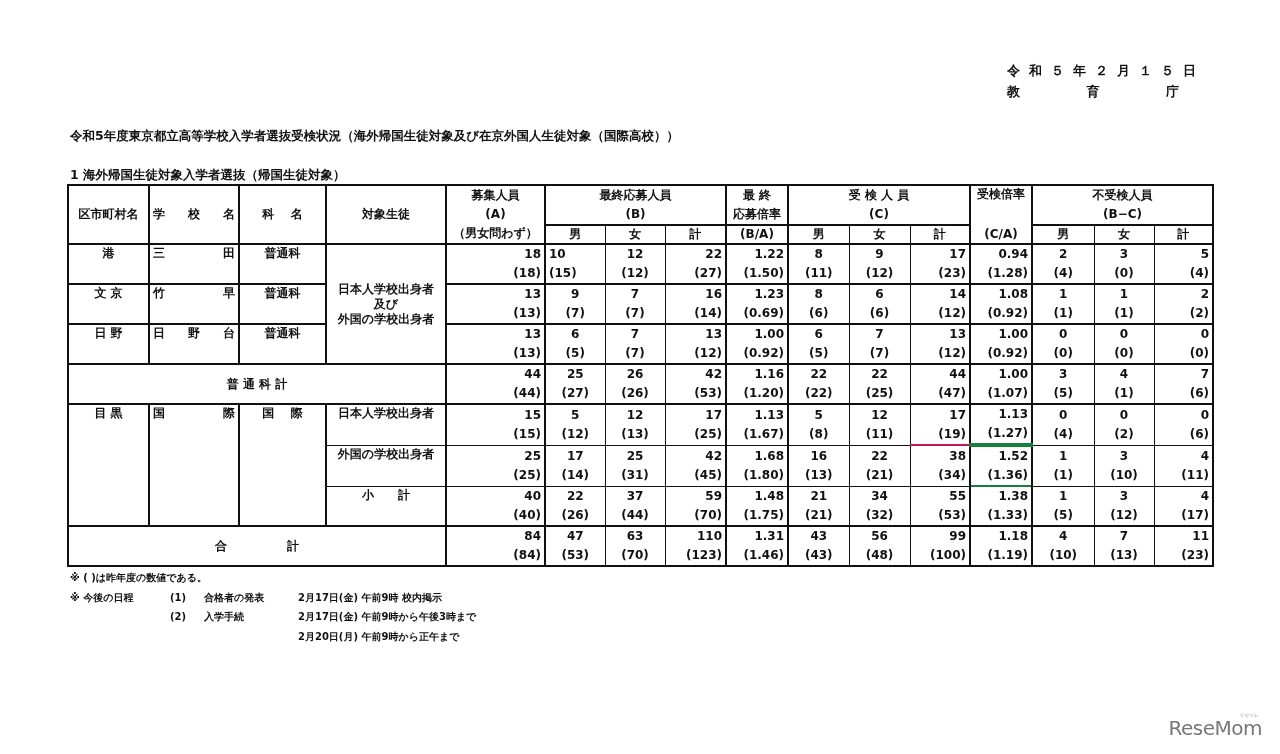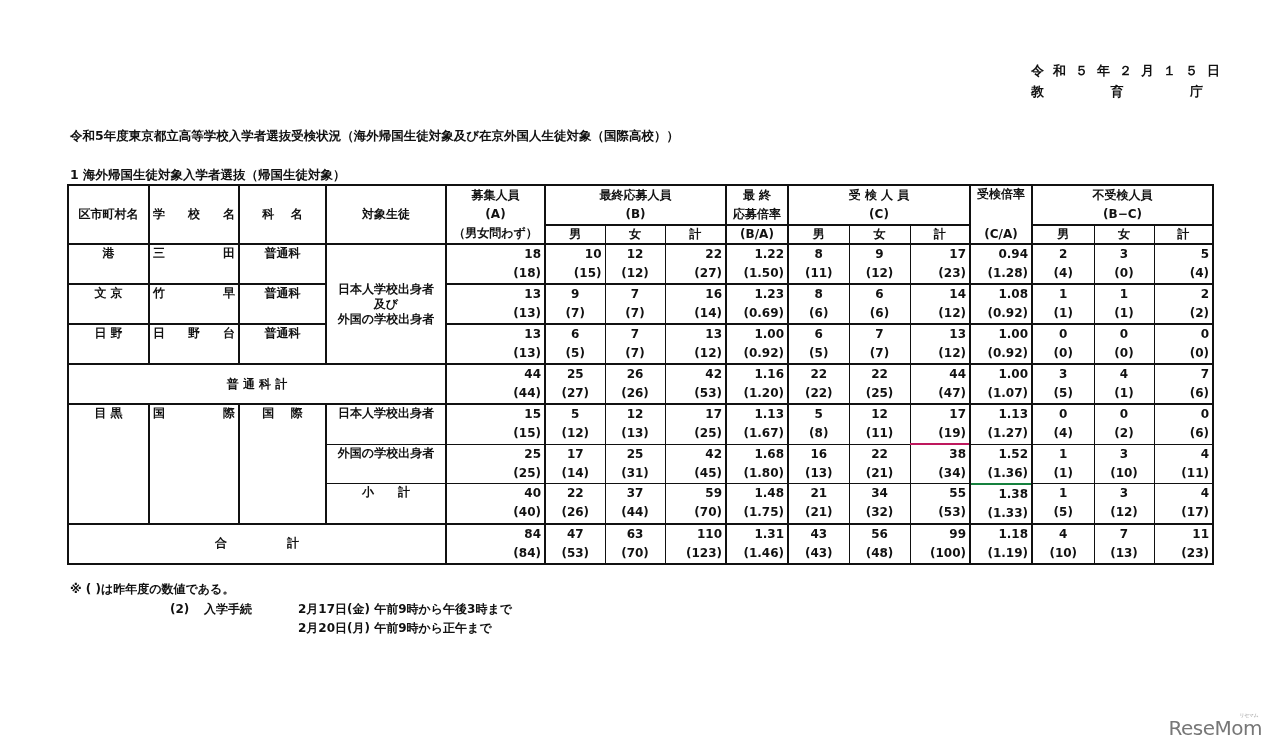--- a/index.html
+++ b/index.html
@@ -1,34 +1,34 @@
 <!DOCTYPE html>
 <html><head>
 <meta charset="utf-8">
 <style>
   html, body { margin:0; padding:0; background:#ffffff; }
   body { width:1280px; height:754px; position:relative; overflow:hidden;
          font-family:"DejaVu Sans","Liberation Sans",sans-serif; color:#111; }
-  .hdr-right { position:absolute; right:60px; top:60px; font-size:13px; font-weight:bold; text-align:right; line-height:21px; }
+  .hdr-right { position:absolute; right:84px; top:60px; font-size:13px; font-weight:bold; text-align:right; line-height:21px; }
   .hdr-right .date { letter-spacing:9px; margin-right:-9px; }
   .hdr-right .org { width:172px; display:flex; justify-content:space-between; }
   .title { position:absolute; left:70px; top:128px; font-size:12.5px; font-weight:bold; }
   .section { position:absolute; left:70px; top:167px; font-size:12.5px; font-weight:bold; }
   table.main { position:absolute; left:67px; top:184px; border-collapse:collapse; table-layout:fixed;
                font-size:12px; font-weight:bold; }
   table.main td { border:2px solid #111; padding:0 3px; height:17px; line-height:17px; white-space:nowrap; }
   table.main td.c { text-align:center; }
   table.main td.r { text-align:right; }
   table.main td.thin-l { border-left:1px solid #111; }
   table.main td.thin-r { border-right:1px solid #111; }
   td.vtop { vertical-align:top; }
   .stack { display:flex; flex-direction:column; }
   .stack span { display:block; height:19px; line-height:19px; }
   .spread { display:flex; justify-content:space-between; }
-  .notes { position:absolute; left:70px; top:580px; font-size:12px; font-weight:bold; line-height:19.5px; }
+  .notes { position:absolute; left:70px; top:568px; font-size:10px; font-weight:bold; line-height:19.5px; }
   .notes .row { display:flex; }
   .logo { position:absolute; right:18px; bottom:14px; font-family:"DejaVu Sans",sans-serif; font-weight:normal;
           font-size:20px; color:#777; letter-spacing:-0.5px; }
   .logo small { font-size:5px; position:absolute; top:-4px; right:4px; color:#999; }
 </style>
 </head>
 <body>
 
 <div class="hdr-right">
   <div class="date">令和５年２月１５日</div>
@@ -128,21 +128,21 @@
             <span style="height:15px;line-height:15px">及び</span>
             <span style="height:15px;line-height:15px">外国の学校出身者</span>
           </div>
     </td>
     <td class="r">
           <div class="stack">
             <span>18</span>
             <span>(18)</span>
           </div>
         </td>
-    <td class="r thin-r" style="text-align:right">
+    <td class="r thin-r" style="text-align:left">
           <div class="stack">
             <span>10</span>
             <span>(15)</span>
           </div>
         </td>
     <td class="c thin-l thin-r">
           <div class="stack">
             <span>12</span>
             <span>(12)</span>
           </div>
@@ -572,21 +572,21 @@
             <span>22</span>
             <span>(21)</span>
           </div>
         </td>
     <td class="r thin-l" style="border-top:2px solid #be185d;border-bottom:1px solid #111">
           <div class="stack">
             <span>38</span>
             <span>(34)</span>
           </div>
         </td>
-    <td class="r" style="border-top:1px solid #15803d;border-bottom:1px solid #111">
+    <td class="r" style="border-top:4px solid #15803d;border-bottom:1px solid #111">
           <div class="stack">
             <span>1.52</span>
             <span>(1.36)</span>
           </div>
         </td>
     <td class="c thin-r" style="border-top:1px solid #111;border-bottom:1px solid #111">
           <div class="stack">
             <span>1</span>
             <span>(1)</span>
           </div>
@@ -753,20 +753,26 @@
             <span>11</span>
             <span>(23)</span>
           </div>
         </td>
   </tr>
 </tbody>
   </table>
 
 <div class="notes">
   <div>※  (  )は昨年度の数値である。</div>
+  <div class="row">
+    <span style="width:100px">※  今後の日程</span>
+    <span style="width:34px">(1)</span>
+    <span style="width:94px">合格者の発表</span>
+    <span>2月17日(金)  午前9時  校内掲示</span>
+  </div>
   <div class="row">
     <span style="width:100px"></span>
     <span style="width:34px">(2)</span>
     <span style="width:94px">入学手続</span>
     <span>2月17日(金)  午前9時から午後3時まで</span>
   </div>
   <div class="row">
     <span style="width:228px"></span>
     <span>2月20日(月)  午前9時から正午まで</span>
   </div>

